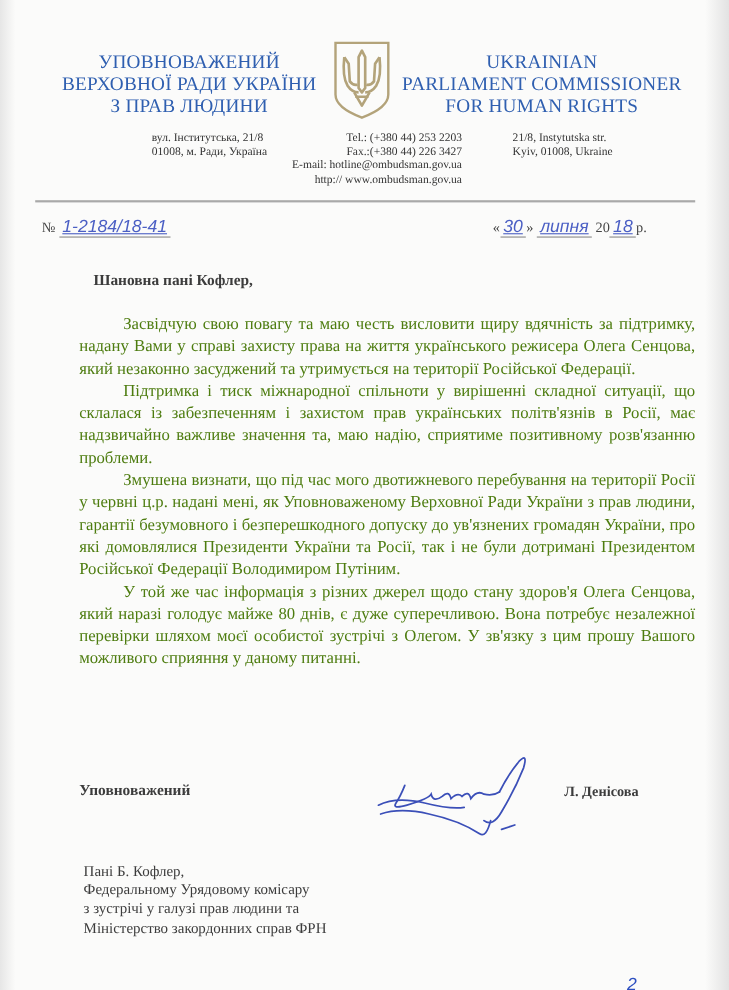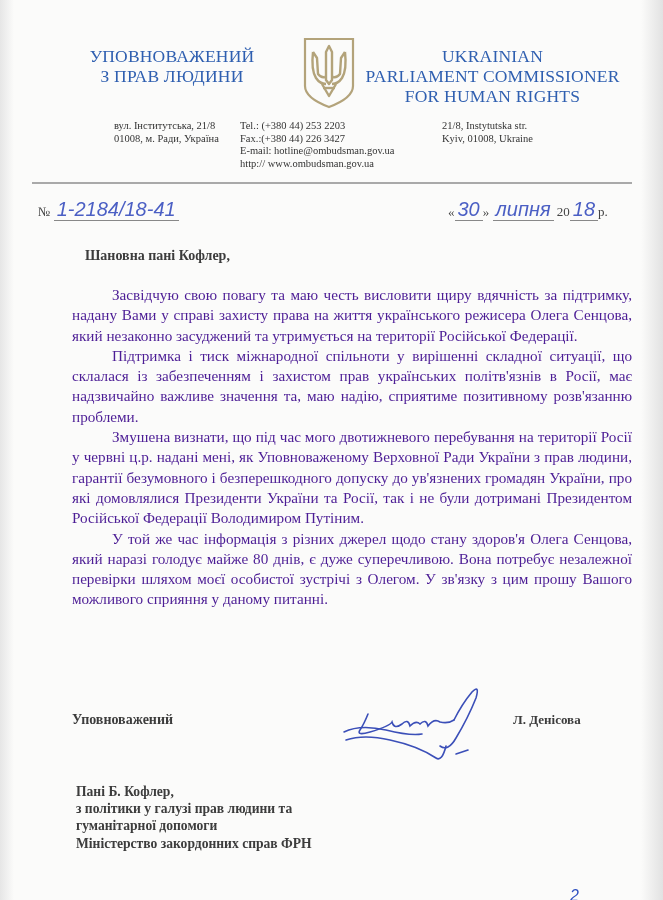--- a/index.html
+++ b/index.html
@@ -25,56 +25,57 @@
     font-size: 17.5px; line-height: 20px;
     text-align: center; letter-spacing: 0.2px;
   }
   .header-ua { left: 52px; width: 240px; }
   .header-en { left: 365px; width: 255px; }
   .header-ua div, .header-en div { white-space: nowrap; }
   .emblem { position: absolute; left: 302px; top: 36px; width: 54px; height: 74px; }
 
   .contacts { position: absolute; top: 120px; font-size: 10.5px; line-height: 12.5px; color: #333; }
   .contact-left { left: 114px; width: 130px; }
-  .contact-mid { left: 240px; width: 180px; text-align: left; }
+  .contact-mid { left: 240px; width: 180px; text-align: right; }
   .contact-right { left: 442px; width: 140px; }
-  .contacts div { white-space: nowrap; }
+  .contacts div { white-space: nowrap; margin-left: 24px; }
 
   .rule { position: absolute; left: 32px; top: 182px; width: 600px; height: 1.5px; background: #a9a9a9; }
 
   .reg-no { position: absolute; left: 38px; top: 198px; font-size: 13px; color: #444; white-space: nowrap; }
-  .hand { font-family: "Liberation Sans", sans-serif; font-style: italic; color: #4b5fc4; font-size: 20px; border-bottom: 1px solid #888; padding: 0 3px; }
+  .hand { font-family: "Liberation Sans", sans-serif; font-style: italic; color: #4b5fc4; font-size: 16px; border-bottom: 1px solid #888; padding: 0 3px; text-decoration: underline; }
   .reg-date { position: absolute; left: 420px; top: 198px; font-size: 13px; color: #444; white-space: nowrap; margin-left: 28px; }
 
   .salutation { position: absolute; left: 85px; top: 248px; font-size: 14px; font-weight: bold; color: #3c3c3c; }
 
   .body-text {
     position: absolute; left: 72px; top: 285px; width: 560px;
-    font-size: 15.2px; line-height: 20.3px; color: #4c1d95;
+    font-size: 15.2px; line-height: 20.3px; color: #4d7c0f;
     text-align: justify;
   }
   .body-text p { margin: 0; text-indent: 40px; }
 
   .signer-title { position: absolute; left: 72px; top: 712px; font-size: 14px; font-weight: bold; color: #3c3c3c; }
   .signature { position: absolute; left: 330px; top: 684px; width: 170px; height: 80px; }
   .signer-name { position: absolute; left: 513px; top: 712px; font-size: 13px; font-weight: bold; color: #3c3c3c; }
 
-  .recipient { position: absolute; left: 76px; top: 783px; font-size: 13.6px; line-height: 17.2px; font-weight: bold; color: #3c3c3c; }
+  .recipient { position: absolute; left: 76px; top: 783px; font-size: 13.6px; line-height: 17.2px; font-weight: normal; color: #3c3c3c; }
   .recipient div { white-space: nowrap; }
 
   .page-mark { position: absolute; left: 570px; top: 887px; font-family: "Liberation Sans", sans-serif; font-style: italic; color: #2d4fc0; font-size: 16px; }
 </style>
 </head>
 <body>
 
 <div class="page-edge-left"></div>
 <div class="page-edge-right"></div>
 
 <div class="header-ua">
   <div>УПОВНОВАЖЕНИЙ</div>
+  <div>ВЕРХОВНОЇ РАДИ УКРАЇНИ</div>
   <div>З ПРАВ ЛЮДИНИ</div>
 </div>
 
 <svg class="emblem" viewBox="0 0 54 74">
   <path d="M3 3 H51 V50 Q51 62 27 71 Q3 62 3 50 Z" fill="none" stroke="#b3a37a" stroke-width="2.2"></path>
   <g fill="none" stroke="#b3a37a" stroke-width="2.4" stroke-linejoin="round">
     <path d="M27 10 L24 16 L24 44 L27 48 L30 44 L30 16 Z"></path>
     <path d="M11 16 Q9 34 14 42 Q18 48 24 48"></path>
     <path d="M43 16 Q45 34 40 42 Q36 48 30 48"></path>
     <path d="M11 16 L15 22 L16 38 Q19 42 23 41"></path>
@@ -136,18 +137,18 @@
     <path d="M14 48 Q30 40 56 46 Q80 52 92 50"></path>
     <path d="M16 56 Q34 50 60 56 Q88 62 106 74 Q112 78 116 62"></path>
     <path d="M126 70 Q132 68 138 66"></path>
   </g>
 </svg>
 
 <div class="signer-name">Л. Денісова</div>
 
 <div class="recipient">
   <div>Пані Б. Кофлер,</div>
-  <div>з політики у галузі прав людини та</div>
-  <div>гуманітарної допомоги</div>
+  <div>Федеральному Урядовому комісару</div>
+  <div>з зустрічі у галузі прав людини та</div>
   <div>Міністерство закордонних справ ФРН</div>
 </div>
 
 <div class="page-mark">2</div>
 
 </body></html>

